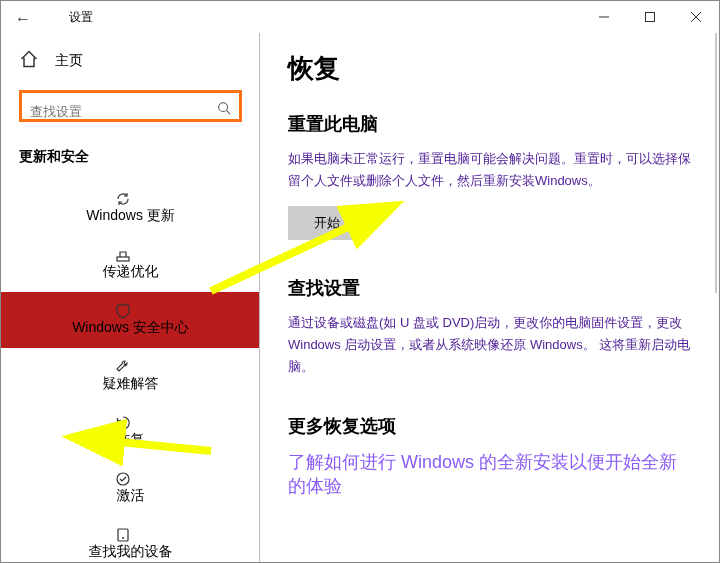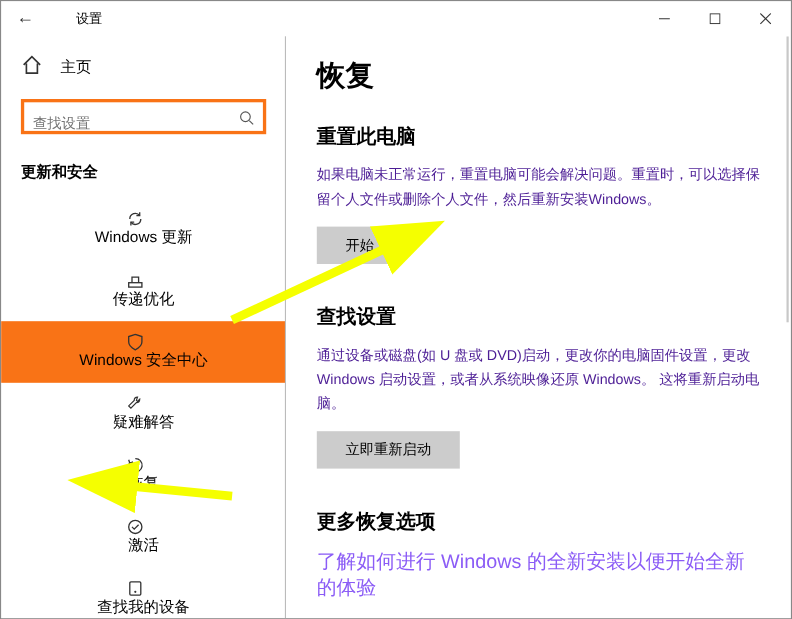--- a/index.html
+++ b/index.html
@@ -12,21 +12,21 @@
 .winbtn { width: 46px; height: 32px; display: flex; align-items: center; justify-content: center; font-size: 12px; color: #333; cursor: pointer; }
 .winbtn svg { width: 10px; height: 10px; }
 .content { display: flex; height: calc(100% - 32px); }
 .sidebar { width: 259px; padding: 10px 0 0 0; position: relative; }
 .home { display: flex; align-items: center; padding: 6px 18px; font-size: 14px; cursor: pointer; }
 .home .icon { width: 20px; margin-right: 16px; }
 .searchbox { margin: 12px 18px; border: 3px solid #f97316; height: 32px; display: flex; align-items: flex-end; padding: 0 8px; }
 .searchbox input { flex: 1; border: none; outline: none; font-size: 13px; background: transparent; }
 .section-title { font-size: 14px; font-weight: 700; padding: 14px 18px; }
 .nav-item { display: flex; align-items: center; padding: 11px 28px; font-size: 14px; cursor: pointer; position: relative; flex-direction: column; }
-.nav-item.selected { background: #f97316; }
+.nav-item.selected { background: #b91c1c; }
 .nav-item .icon { width: 20px; margin-right: 16px; display: flex; align-items: center; justify-content: center; }
 .nav-item .icon svg { width: 16px; height: 16px; }
 .divider-v { position: absolute; right: 0; top: 0; bottom: 0; width: 1px; background: #bbb; }
 .main { flex: 1; padding: 18px 24px 0 28px; overflow: hidden; position: relative; }
 .main h1 { font-size: 26px; font-weight: 600; margin-bottom: 26px; }
 .main h2 { font-size: 18px; font-weight: 600; margin-bottom: 12px; }
 .main p { font-size: 13px; line-height: 1.7; margin-bottom: 14px; color: #4c1d95; }
 .btn { display: inline-block; background: #ccc; border: none; padding: 8px 26px; font-size: 13px; cursor: pointer; }
 .section { margin-bottom: 36px; }
 .link { color: #8b5cf6; font-size: 18px; cursor: pointer; }
@@ -150,21 +150,20 @@
 
     <div class="section">
       <h2>重置此电脑</h2>
       <p>如果电脑未正常运行，重置电脑可能会解决问题。重置时，可以选择保留个人文件或删除个人文件，然后重新安装Windows。</p>
       <button class="btn">开始</button>
     </div>
 
     <div class="section">
       <h2>查找设置</h2>
       <p>通过设备或磁盘(如 U 盘或 DVD)启动，更改你的电脑固件设置，更改 Windows 启动设置，或者从系统映像还原 Windows。 这将重新启动电脑。</p>
-      <button class="btn">立即重新启动</button>
     </div>
 
     <div class="section">
       <h2>更多恢复选项</h2>
       <span class="link">了解如何进行 Windows 的全新安装以便开始全新的体验</span>
     </div>
   </div>
 </div>
 
 <div class="arrow" style="left:100px; top:400px;">

